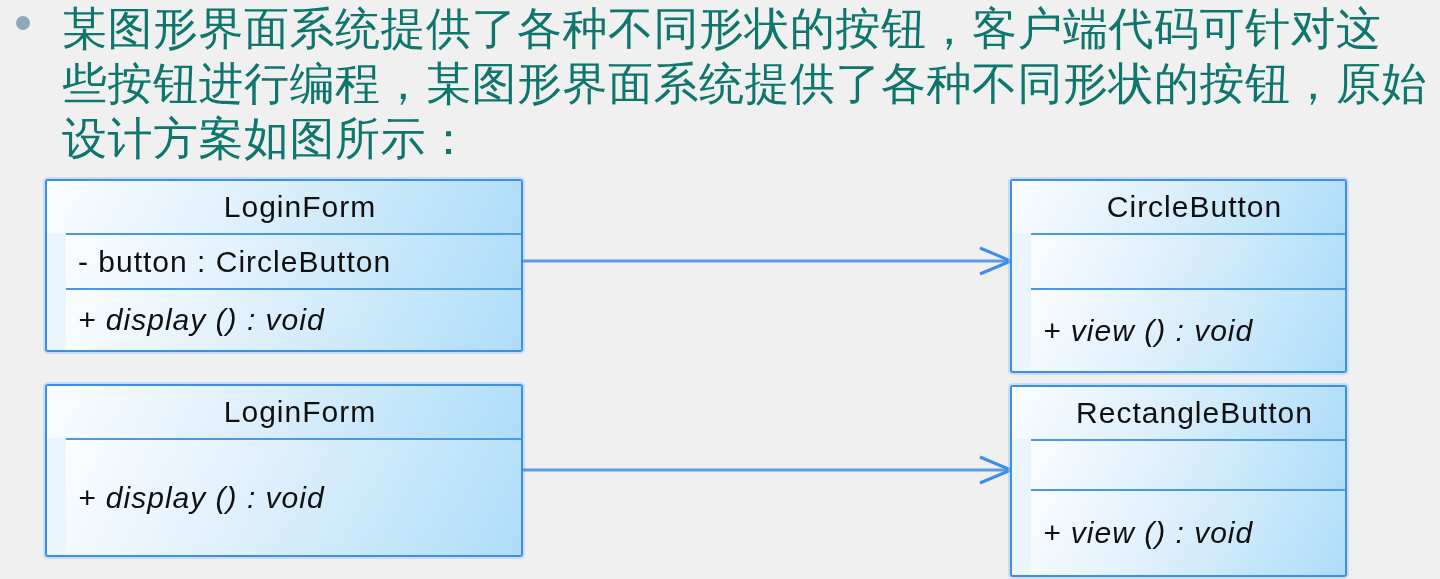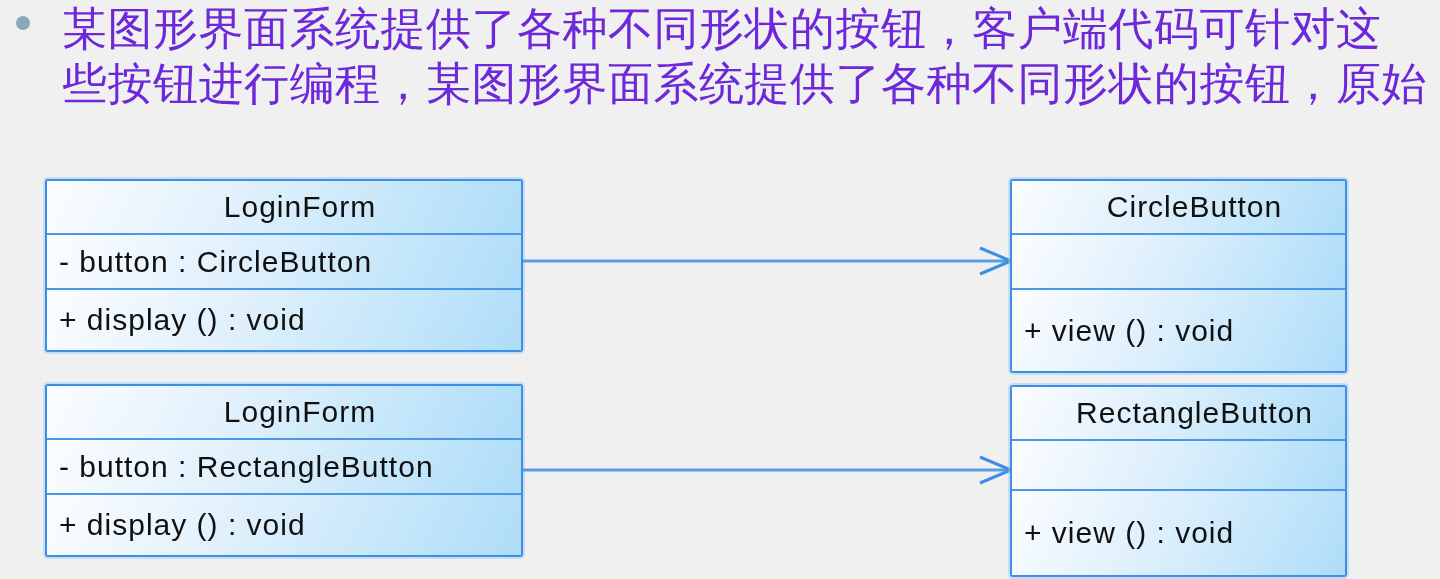--- a/index.html
+++ b/index.html
@@ -26,21 +26,21 @@
     width: 14px;
     height: 14px;
     border-radius: 50%;
     background: #8da9b7;
   }
   .intro {
     position: absolute;
     left: 62px;
     top: 1px;
     width: 1378px;
-    color: #6d28d9;
+    color: #0f766e;
     font-size: 45px;
     line-height: 55px;
     letter-spacing: 0.5px;
     white-space: nowrap;
   }
   
   .class-box {
     position: absolute;
     box-sizing: border-box;
     border: 2px solid #3f8ee6;
@@ -57,33 +57,35 @@
     background: linear-gradient(118deg, #fbfdff 0%, #ddeffc 45%, #c3e6fa 75%, #aedcf9 100%);
     font-size: 30px;
     letter-spacing: 1px;
     color: #101010;
     padding: 0 12px;
     overflow: hidden;
     white-space: nowrap;
   }
   .compartment + .compartment {
     border-top: 2px solid #4a97e6;
+    margin-left: 19px;
   }
   .name-comp {
     justify-content: center;
     height: 52px;
     flex: 0 0 auto;
     padding-left: 44px;
   }
   .attr-comp {
     height: 55px;
     flex: 0 0 auto;
   }
   .ops-comp {
     flex: 1 1 auto;
+    font-style: italic;
   }
   
   .arrow-svg {
     position: absolute;
     overflow: visible;
   }
   .arrow-line {
     stroke: #5b9de4;
     stroke-width: 3;
     fill: none;
@@ -96,20 +98,21 @@
 </style>
 </head>
 <body>
 
 <div class="slide">
 
   <span class="bullet"></span>
   <div class="intro">
     <div>某图形界面系统提供了各种不同形状的按钮，客户端代码可针对这</div>
     <div>些按钮进行编程，某图形界面系统提供了各种不同形状的按钮，原始</div>
+    <div>设计方案如图所示：</div>
   </div>
 
   <div class="class-box" style="left:45px; top:179px; width:478px; height:173px;">
     <div class="compartment name-comp">
       <span>LoginForm</span>
     </div>
     <div class="compartment attr-comp">
       <span>- button : CircleButton</span>
     </div>
     <div class="compartment ops-comp">
@@ -129,23 +132,20 @@
     <div class="compartment attr-comp"></div>
     <div class="compartment ops-comp">
       <span>+ view () : void</span>
     </div>
   </div>
 
   <div class="class-box" style="left:45px; top:384px; width:478px; height:173px;">
     <div class="compartment name-comp">
       <span>LoginForm</span>
     </div>
-    <div class="compartment attr-comp">
-      <span>- button : RectangleButton</span>
-    </div>
     <div class="compartment ops-comp">
       <span>+ display () : void</span>
     </div>
   </div>
 
   <svg class="arrow-svg" style="left:523px; top:454px;" width="492" height="32">
     <line class="arrow-line" x1="0" y1="16" x2="487" y2="16"></line>
     <polyline class="arrow-head" points="457,3 488,16 457,29"></polyline>
   </svg>
 

